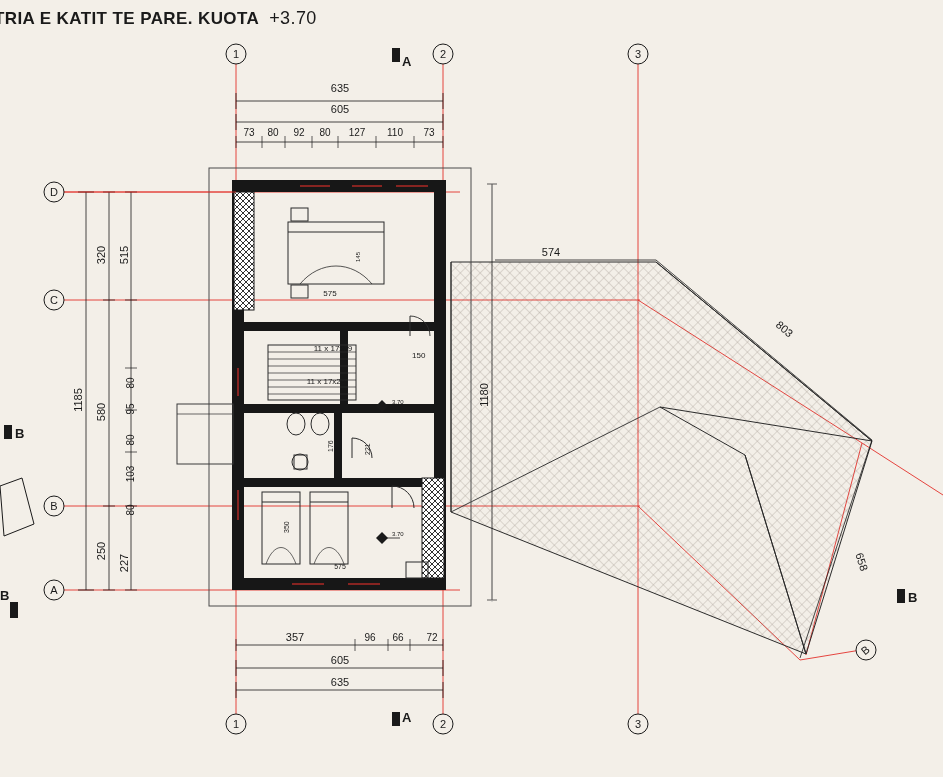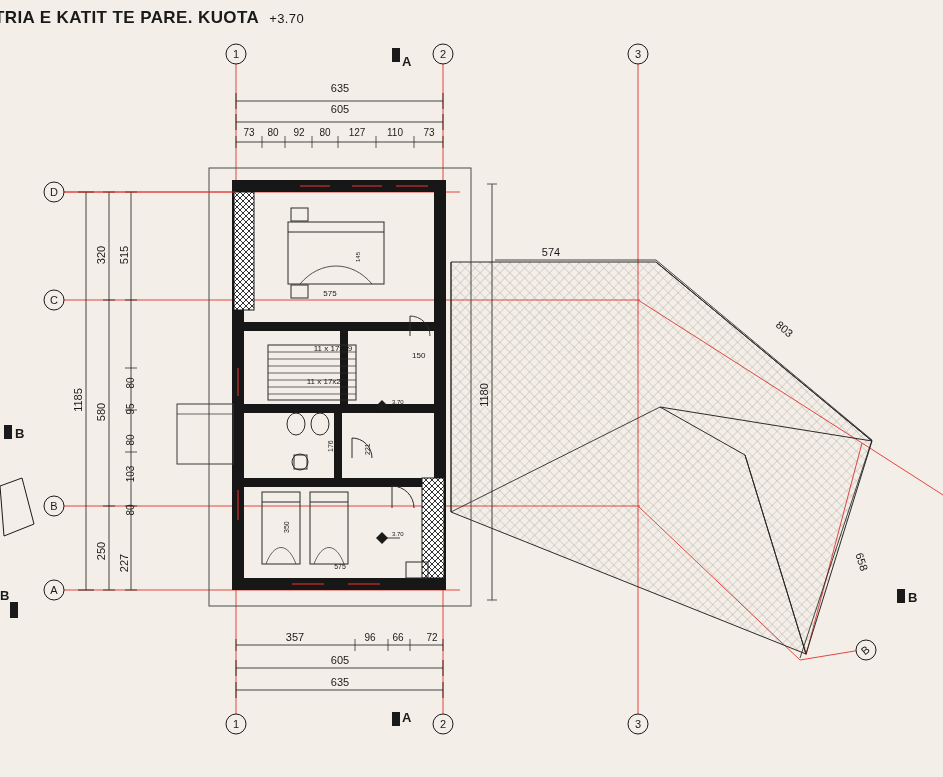--- a/index.html
+++ b/index.html
@@ -11,21 +11,21 @@
     overflow:hidden;
     position:relative;
   }
   #sheet{position:absolute;inset:0;}
   svg#plan{position:absolute;left:0;top:0;width:943px;height:777px;}
   .ttl{
     position:absolute;left:-6px;top:8px;
     font-size:17px;font-weight:bold;letter-spacing:.4px;
     white-space:nowrap;
   }
-  .ttl .q{font-weight:normal;font-size:13px;margin-left:10px;}
+  .ttl .q{font-weight:normal;font-size:18px;margin-left:10px;}
   text{font-family:"Liberation Sans", sans-serif;}
 </style>
 </head>
 <body>
 
 <div id="sheet">
 
   <div class="ttl">
     <span>TRIA E KATIT TE PARE. KUOTA</span><span class="q">+3.70</span>
   </div>

